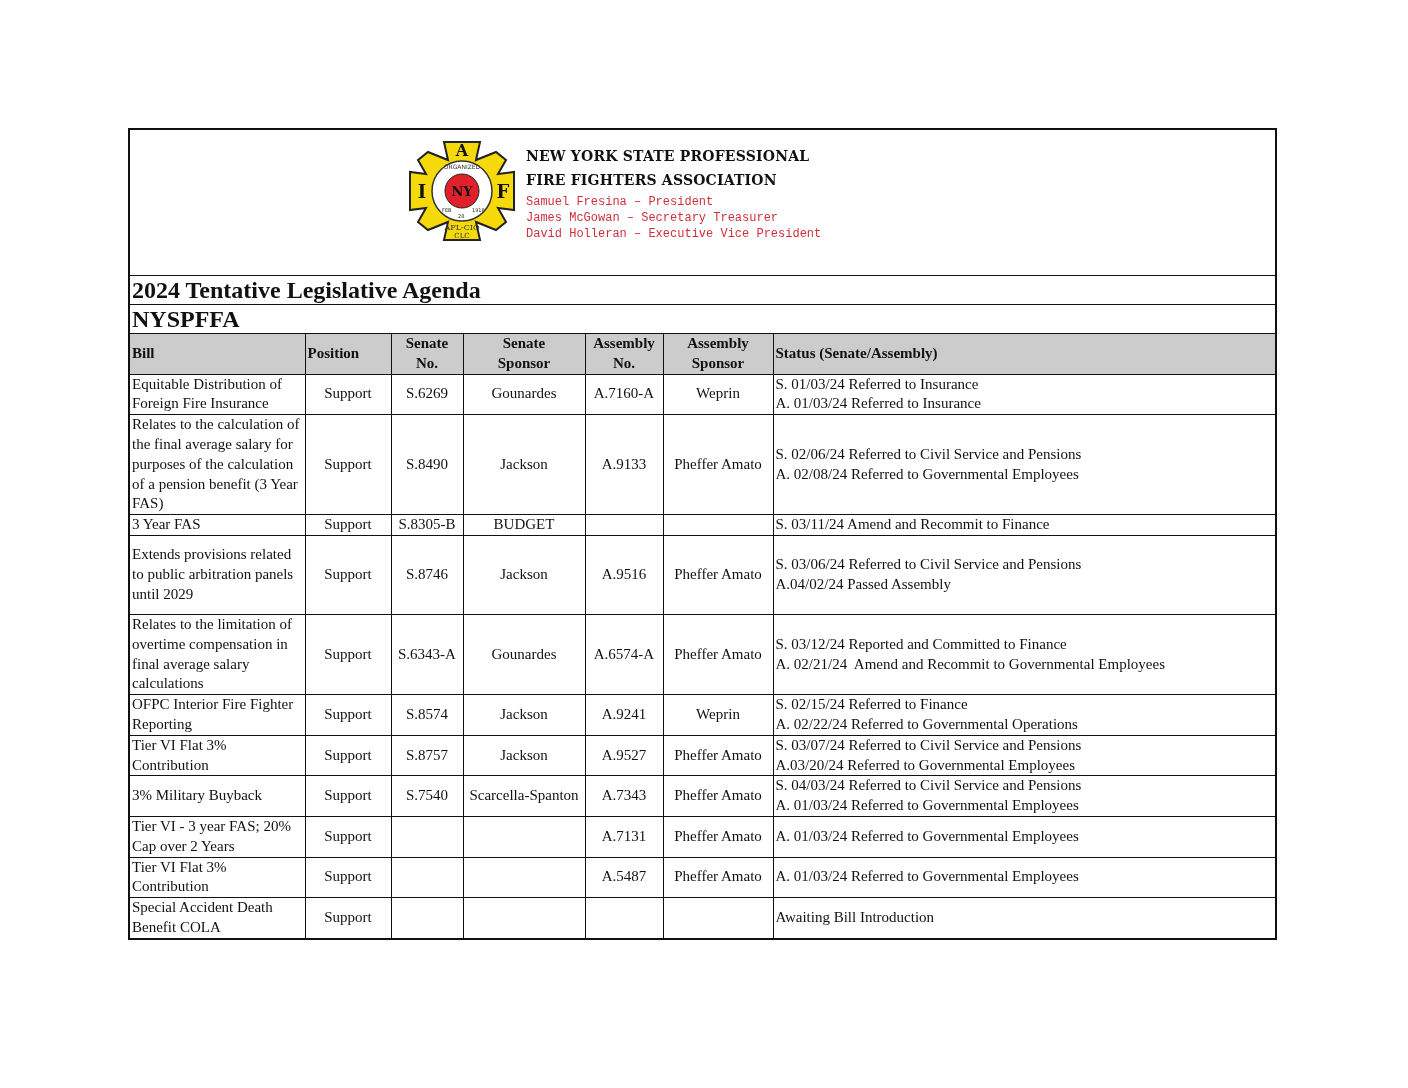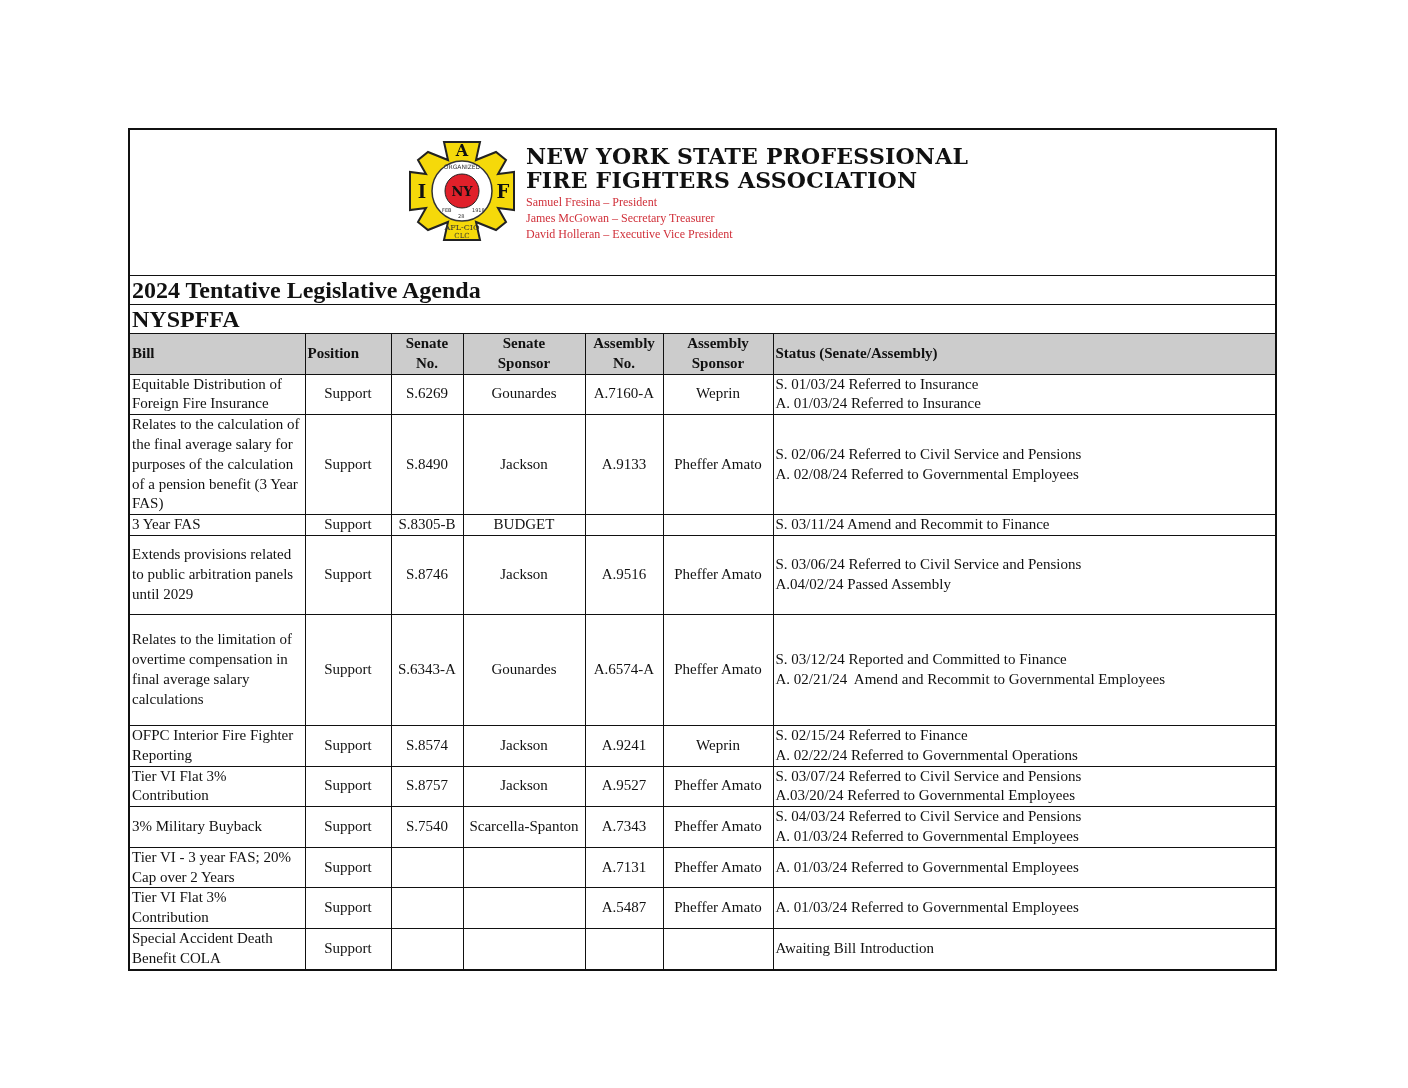--- a/index.html
+++ b/index.html
@@ -5,22 +5,22 @@
   html, body { margin:0; padding:0; background:#ffffff; }
   body { width:1408px; height:1088px; position:relative; font-family:"Liberation Serif", serif; color:#111; }
   .doc { position:absolute; left:128px; top:128px; width:1147px; }
   table.agenda { border-collapse:collapse; width:1147px; table-layout:fixed; }
   table.agenda td, table.agenda th { border:1px solid #111; padding:0 2px; font-size:15px; line-height:19.8px; vertical-align:middle; }
   .outer { border:2px solid #111; }
   .letterhead-cell { height:145px; position:relative; padding:0 !important; }
   .letterhead { position:absolute; left:276px; top:8px; display:flex; align-items:flex-start; }
   .logo { width:112px; height:106px; position:relative; margin-right:8px; }
   .org { margin-top:6px; }
-  .org-name { font-family:"DejaVu Serif", serif; font-weight:bold; font-size:22px; line-height:24px; color:#111; letter-spacing:0.2px; }
-  .officer { font-family:Liberation Serif, serif; font-size:12px; line-height:16px; color:#d0303a; }
+  .org-name { font-family:"DejaVu Serif", serif; font-weight:bold; font-size:14px; line-height:24px; color:#111; letter-spacing:0.2px; }
+  .officer { font-family:Liberation Mono, monospace; font-size:12px; line-height:16px; color:#d0303a; }
   .title-row td { text-align:left; font-weight:bold; font-size:24px !important; line-height:28px !important; height:28px; }
   .hdr th { background:#cccccc; font-weight:bold; font-size:13px; line-height:15.5px; text-align:center; vertical-align:bottom; padding-bottom:1px; height:32px; }
   .hdr th.left { text-align:left; }
   td.c { text-align:center; }
   td.l { text-align:left;font-family:Liberation Serif, serif; }
   .status-line { display:block; white-space:nowrap; }
 </style>
 </head>
 <body>
 
@@ -123,21 +123,21 @@
     <td class="c">Support</td>
     <td class="c">S.8746</td>
     <td class="c">Jackson</td>
     <td class="c">A.9516</td>
     <td class="c">Pheffer Amato</td>
     <td class="l">
             <span class="status-line">S. 03/06/24 Referred to Civil Service and Pensions</span>
             <span class="status-line">A.04/02/24 Passed Assembly</span>
           </td>
   </tr>
-  <tr style="height:111px">
+  <tr style="height:80px">
     <td class="l">Relates to the limitation of overtime compensation in final average salary calculations</td>
     <td class="c">Support</td>
     <td class="c">S.6343-A</td>
     <td class="c">Gounardes</td>
     <td class="c">A.6574-A</td>
     <td class="c">Pheffer Amato</td>
     <td class="l">
             <span class="status-line">S. 03/12/24 Reported and Committed to Finance</span>
             <span class="status-line" style="white-space:pre">A. 02/21/24  Amend and Recommit to Governmental Employees</span>
           </td>

